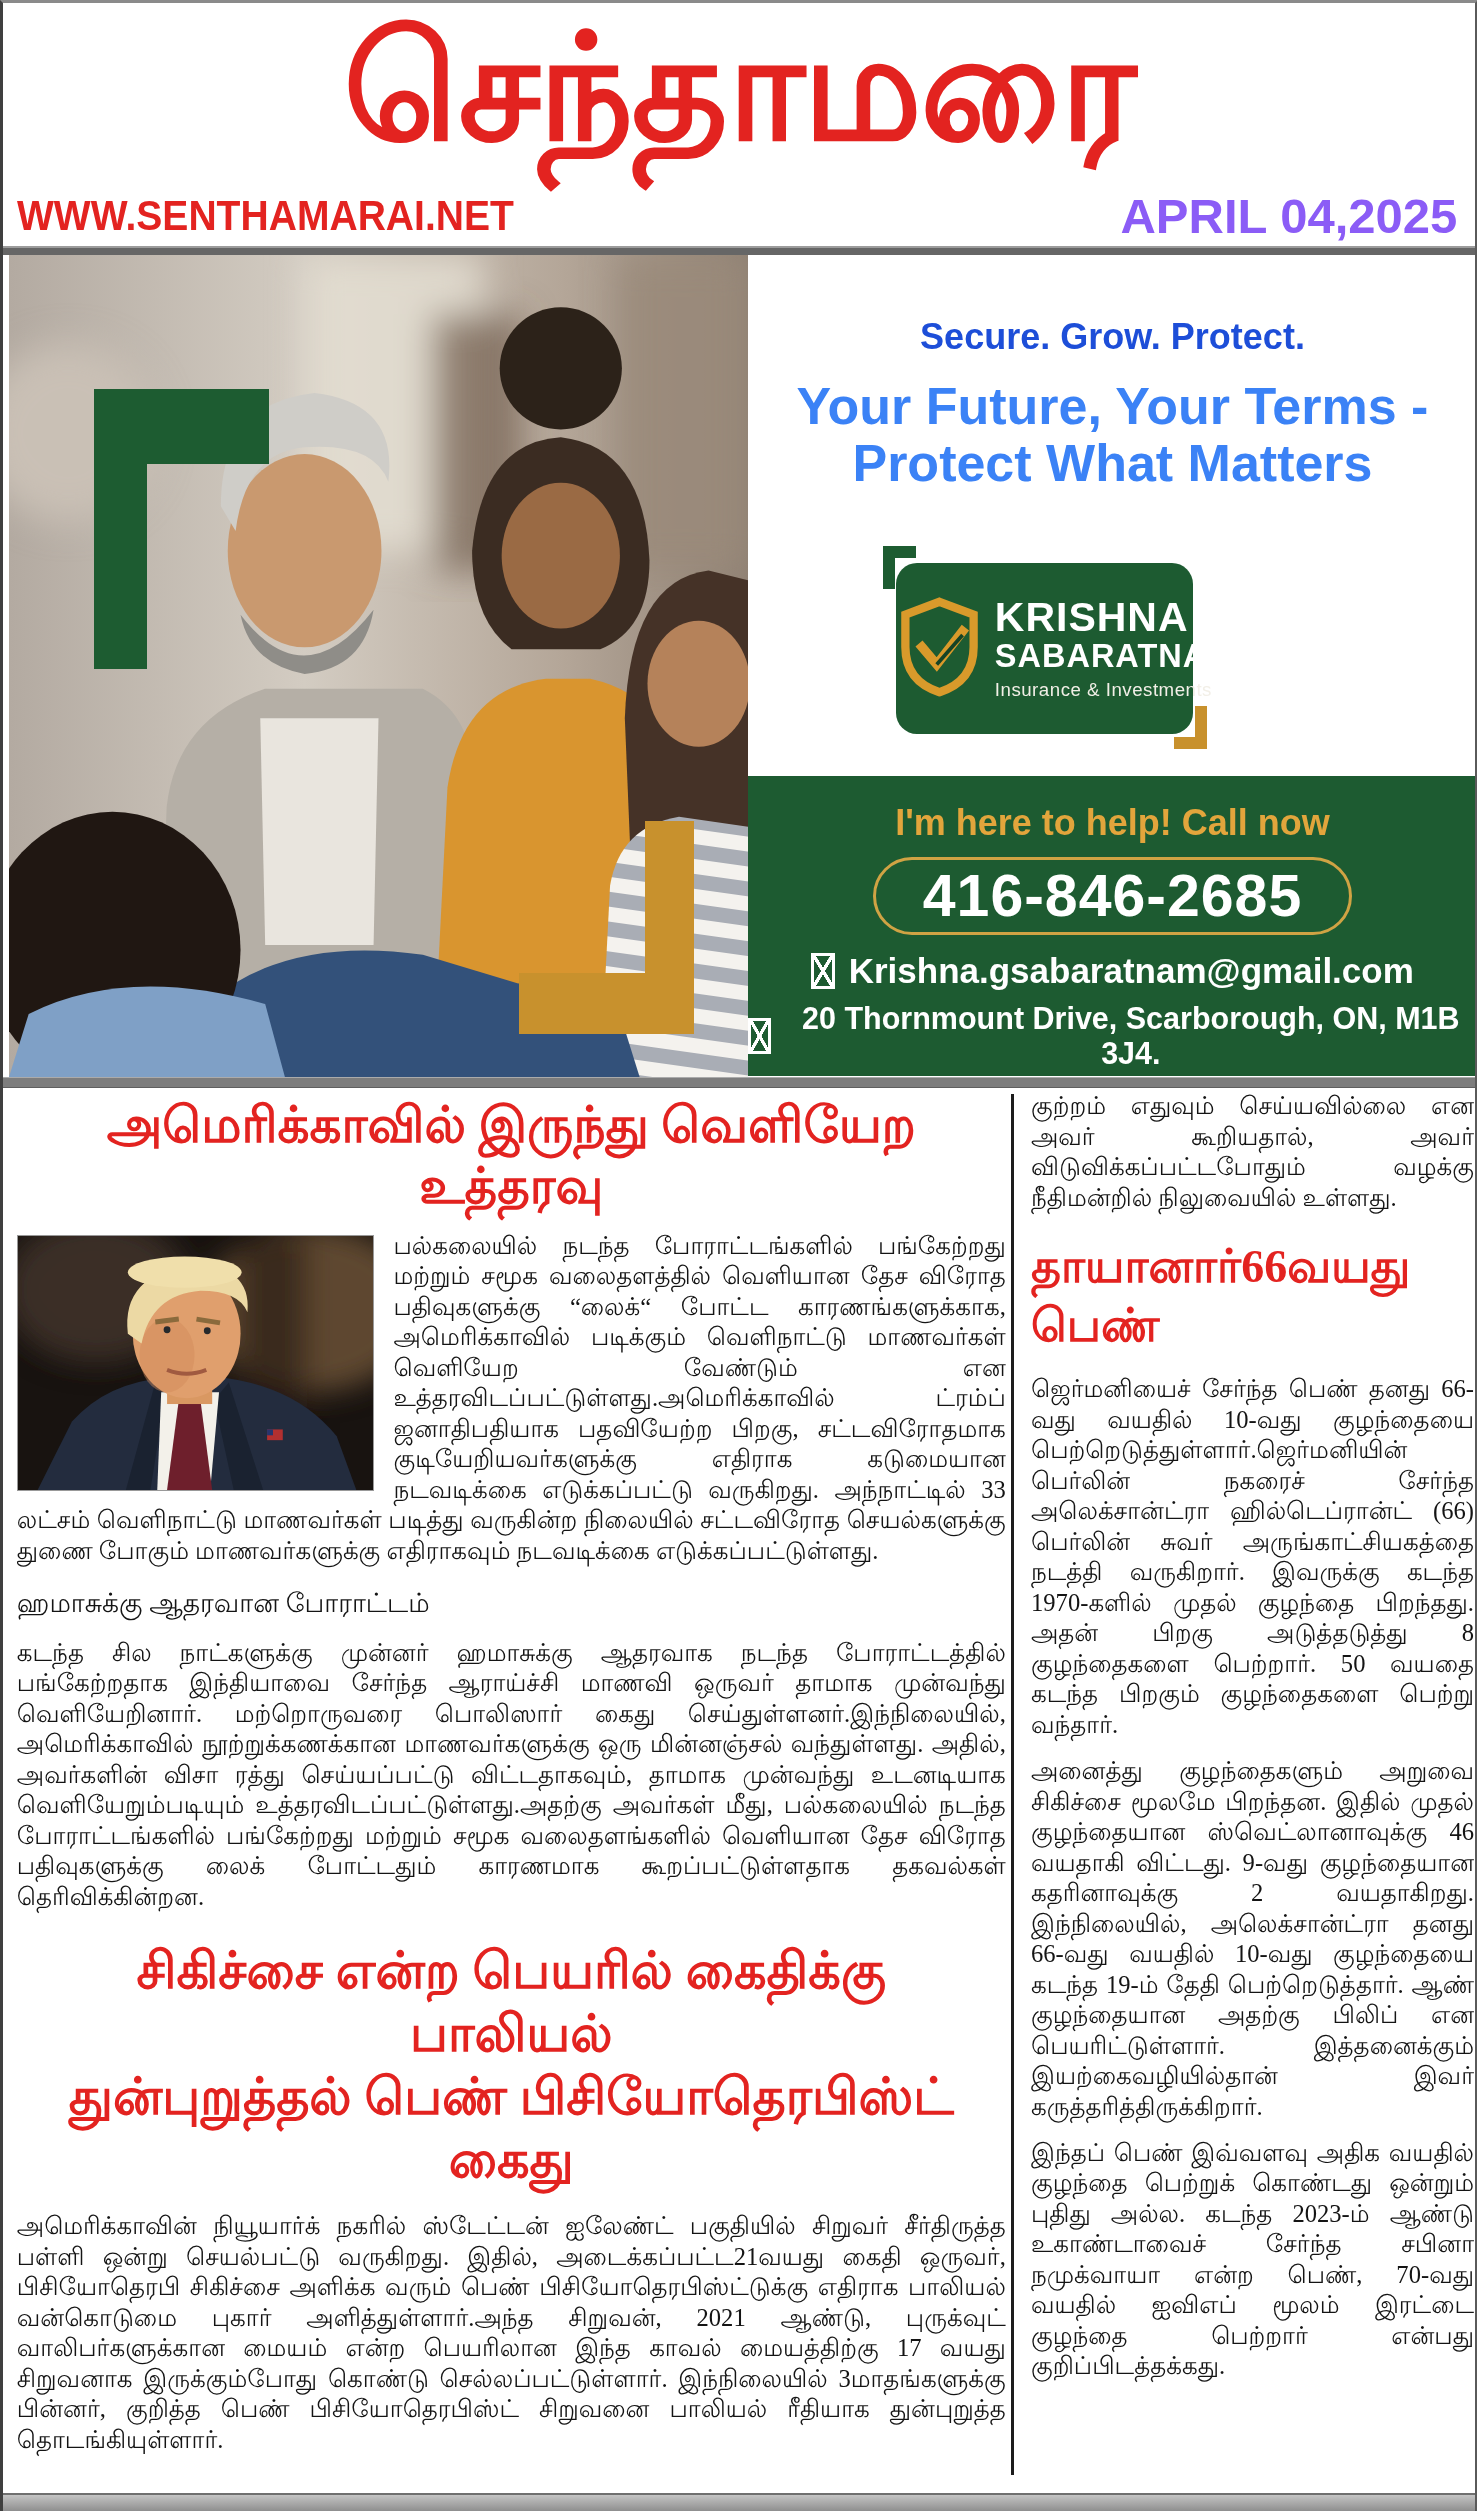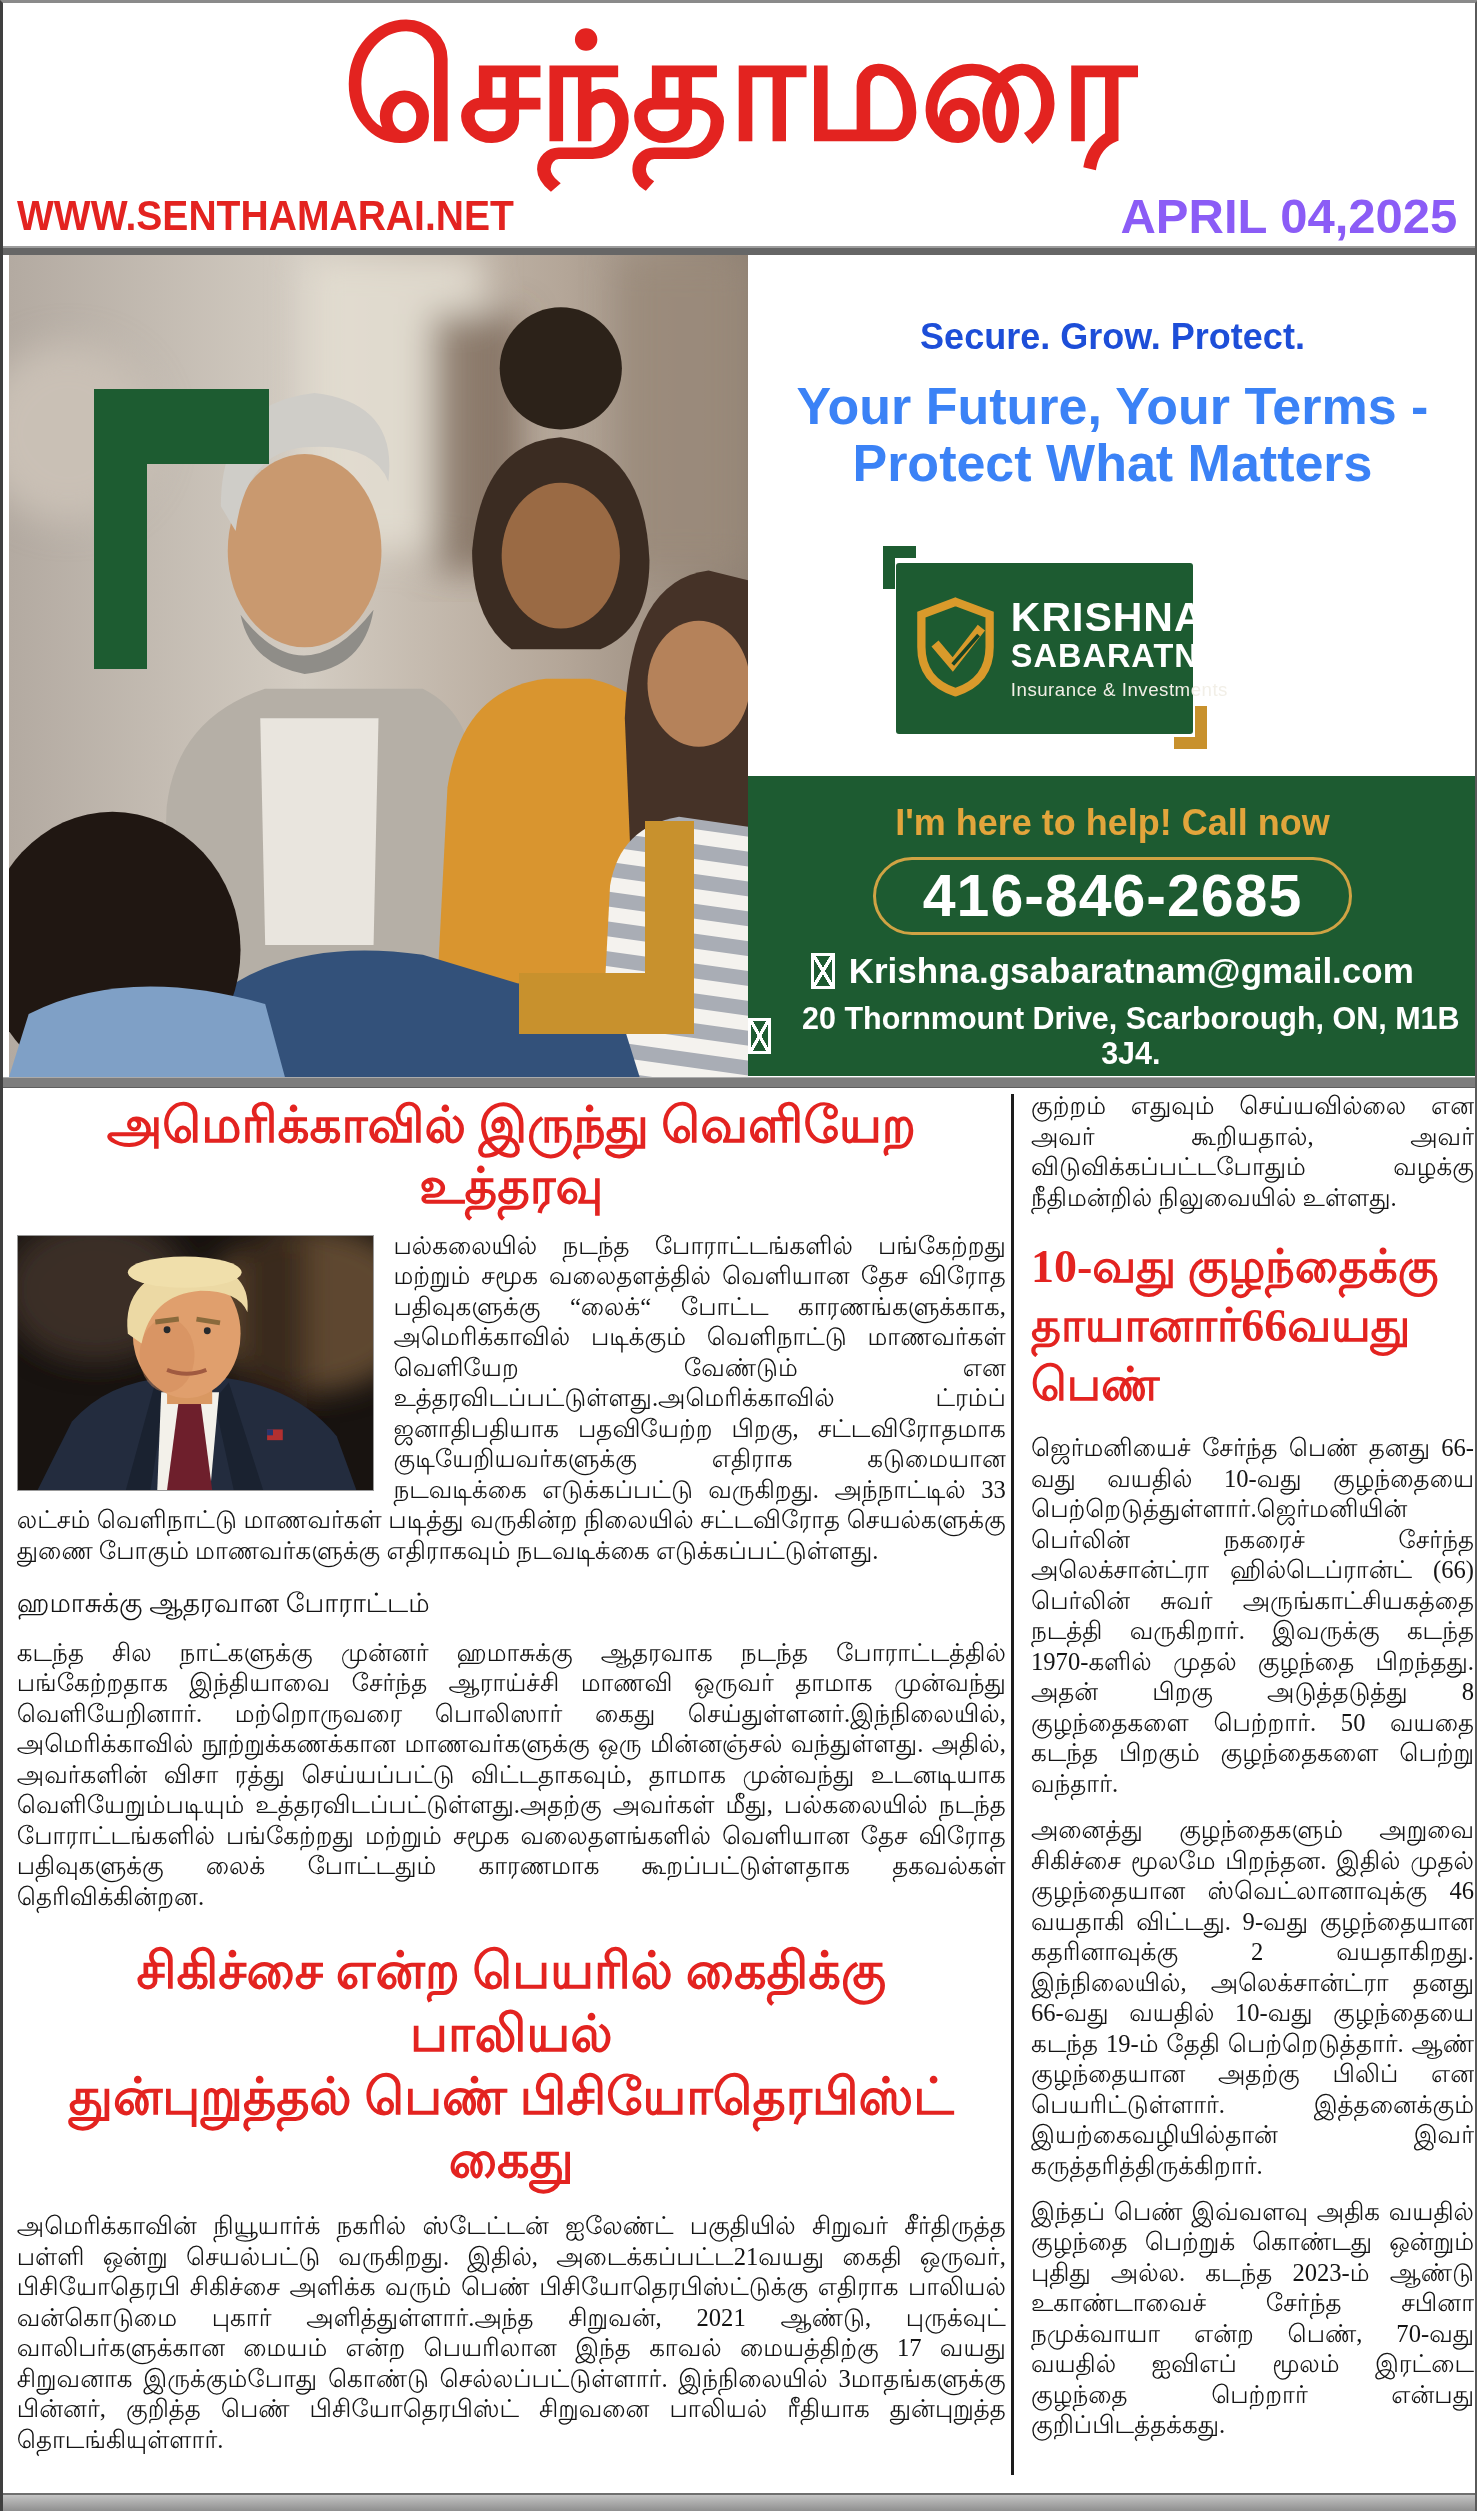--- a/index.html
+++ b/index.html
@@ -27,22 +27,22 @@
   .family-photo{left:5.9px;top:252px;width:739px;height:822px;overflow:hidden;background:#b5aca2;}
   .family-photo svg{display:block;width:100%;height:100%;}
   .bracket{box-sizing:border-box;background:transparent;}
   .bracket-photo-tl{left:91px;top:386px;width:175px;height:280px;border-left:53px solid #1d5c31;border-top:75px solid #1d5c31;}
   .bracket-photo-br{left:516px;top:818px;width:175px;height:213px;border-right:49px solid #c8912d;border-bottom:61px solid #c8912d;}
   .ad-right{left:745px;top:252px;width:729px;height:521px;background:#fff;text-align:center;}
   .ad-tagline{margin-top:61px;font-size:36px;font-weight:800;color:#1d4ed8;}
   .ad-subline{font-size:52px;font-weight:700;color:#3b82f6;line-height:57px;}
   .ad-subline.first{margin-top:19.7px;}
   .logo-card{
-    left:893px;top:560px;width:297px;height:171px;background:#1d5b31;border-radius:3px;
-    display:flex;align-items:center;gap:13.8px;padding:0 18px;box-sizing:border-box;
+    left:893px;top:560px;width:297px;height:171px;background:#1d5b31;border-radius:21px;
+    display:flex;align-items:center;gap:13.8px;padding:0 2px;box-sizing:border-box;
   }
   .logo-text{text-align:left;color:#fff;}
   .logo-name1{font-size:41px;font-weight:800;line-height:43px;letter-spacing:1px;}
   .logo-name2{font-size:32.5px;font-weight:800;line-height:35px;letter-spacing:1px;}
   .logo-tagline{font-size:18.7px;font-weight:400;margin-top:4.9px;color:#f2efe7;letter-spacing:0.5px;}
   .bracket-logo-tl{left:880px;top:543px;width:33px;height:43px;border-left:12.8px solid #1d5c31;border-top:12.8px solid #1d5c31;}
   .bracket-logo-br{left:1171px;top:703px;width:33px;height:43px;border-right:12.8px solid #c8912d;border-bottom:12.8px solid #c8912d;}
   .contact-band{left:745px;top:773px;width:729px;height:300px;background:#1d5b31;text-align:center;color:#fff;}
   .contact-help{margin-top:25.6px;font-size:36px;font-weight:700;color:#e2a53c;}
   .phone-pill{
@@ -221,21 +221,20 @@
     </h2>
     <p class="bodytext">அமெரிக்காவின் நியூயார்க் நகரில் ஸ்டேட்டன் ஐலேண்ட் பகுதியில் சிறுவர் சீர்திருத்த பள்ளி ஒன்று செயல்பட்டு வருகிறது. இதில், அடைக்கப்பட்ட21வயது கைதி ஒருவர், பிசியோதெரபி சிகிச்சை அளிக்க வரும் பெண் பிசியோதெரபிஸ்ட்டுக்கு எதிராக பாலியல் வன்கொடுமை புகார் அளித்துள்ளார்.அந்த சிறுவன், 2021 ஆண்டு, புருக்வுட் வாலிபர்களுக்கான மையம் என்ற பெயரிலான இந்த காவல் மையத்திற்கு 17 வயது சிறுவனாக இருக்கும்போது கொண்டு செல்லப்பட்டுள்ளார். இந்நிலையில் 3மாதங்களுக்கு பின்னர், குறித்த பெண் பிசியோதெரபிஸ்ட் சிறுவனை பாலியல் ரீதியாக  துன்புறுத்த தொடங்கியுள்ளார்.</p>
 
   </div>
 
   <div class="abs divider-v"></div>
 
   <div class="abs col-right">
     <p class="bodytext">குற்றம் எதுவும் செய்யவில்லை என அவர் கூறியதால், அவர் விடுவிக்கப்பட்டபோதும் வழக்கு நீதிமன்றில் நிலுவையில் உள்ளது.</p>
     <h2 class="headline-right">
-      <span style="display:block">10-வது குழந்தைக்கு</span>
       <span style="display:block">தாயானார்66வயது பெண்</span>
     </h2>
     <p class="bodytext">ஜெர்மனியைச் சேர்ந்த பெண் தனது 66-வது வயதில் 10-வது குழந்தையை பெற்றெடுத்துள்ளார்.ஜெர்மனியின் பெர்லின் நகரைச் சேர்ந்த அலெக்சான்ட்ரா ஹில்டெப்ரான்ட் (66) பெர்லின் சுவர் அருங்காட்சியகத்தை நடத்தி வருகிறார். இவருக்கு கடந்த 1970-களில் முதல் குழந்தை பிறந்தது. அதன் பிறகு அடுத்தடுத்து 8 குழந்தைகளை பெற்றார். 50 வயதை கடந்த பிறகும் குழந்தைகளை பெற்று வந்தார்.</p>
     <p class="bodytext">அனைத்து குழந்தைகளும் அறுவை சிகிச்சை மூலமே பிறந்தன. இதில் முதல் குழந்தையான ஸ்வெட்லானாவுக்கு 46 வயதாகி விட்டது. 9-வது குழந்தையான கதரினாவுக்கு 2 வயதாகிறது. இந்நிலையில், அலெக்சான்ட்ரா தனது 66-வது வயதில் 10-வது குழந்தையை கடந்த 19-ம் தேதி பெற்றெடுத்தார். ஆண் குழந்தையான அதற்கு பிலிப் என பெயரிட்டுள்ளார். இத்தனைக்கும் இயற்கைவழியில்தான் இவர் கருத்தரித்திருக்கிறார்.</p>
     <p class="bodytext">இந்தப் பெண் இவ்வளவு அதிக வயதில் குழந்தை பெற்றுக் கொண்டது ஒன்றும் புதிது அல்ல. கடந்த 2023-ம் ஆண்டு உகாண்டாவைச் சேர்ந்த சபினா நமுக்வாயா என்ற பெண், 70-வது வயதில் ஐவிஎப் மூலம் இரட்டை குழந்தை பெற்றார் என்பது குறிப்பிடத்தக்கது.</p>
   </div>
 
   <div class="abs bottom-bar"></div>
 </div>
 

